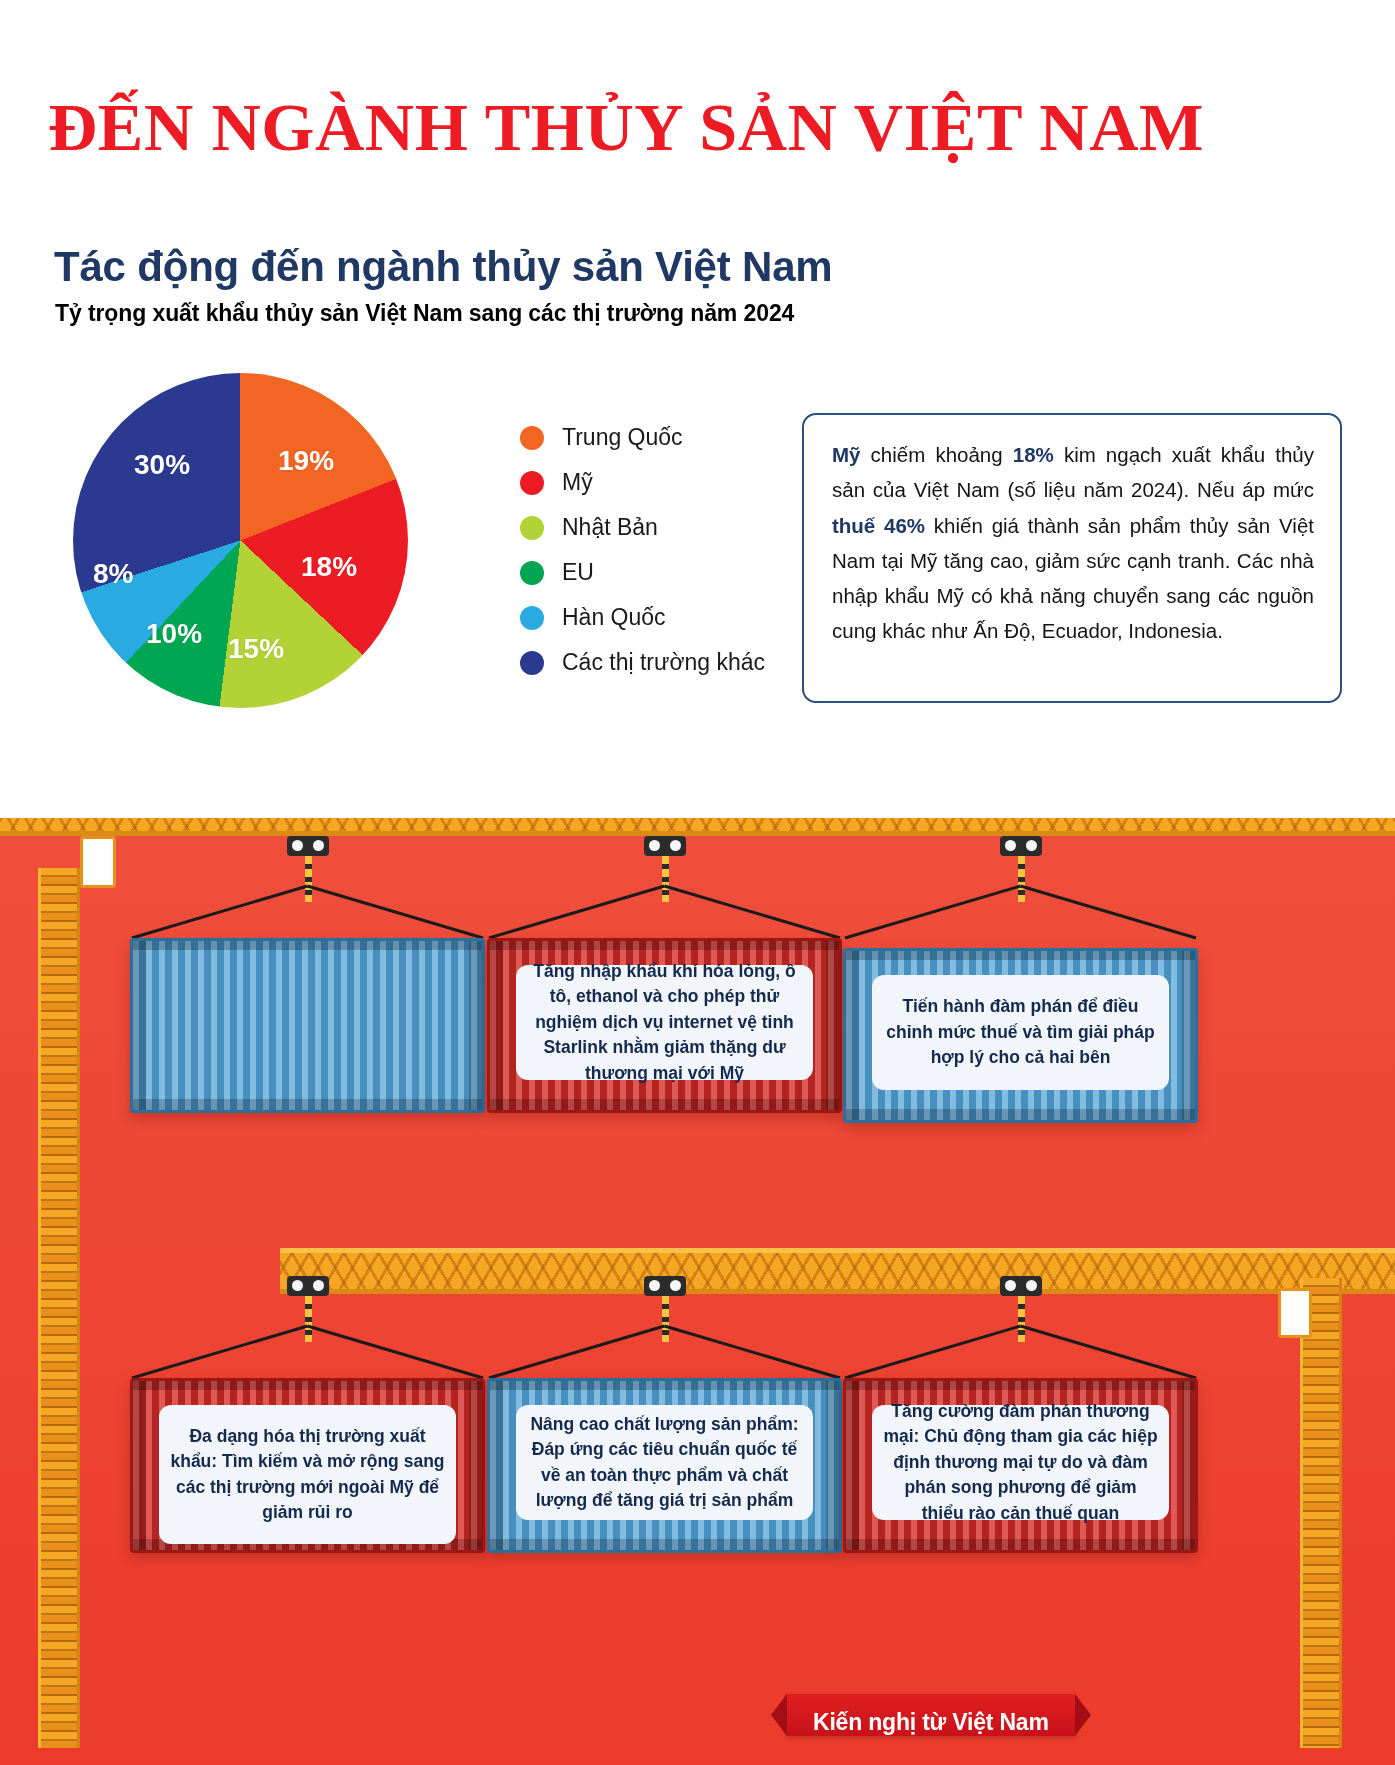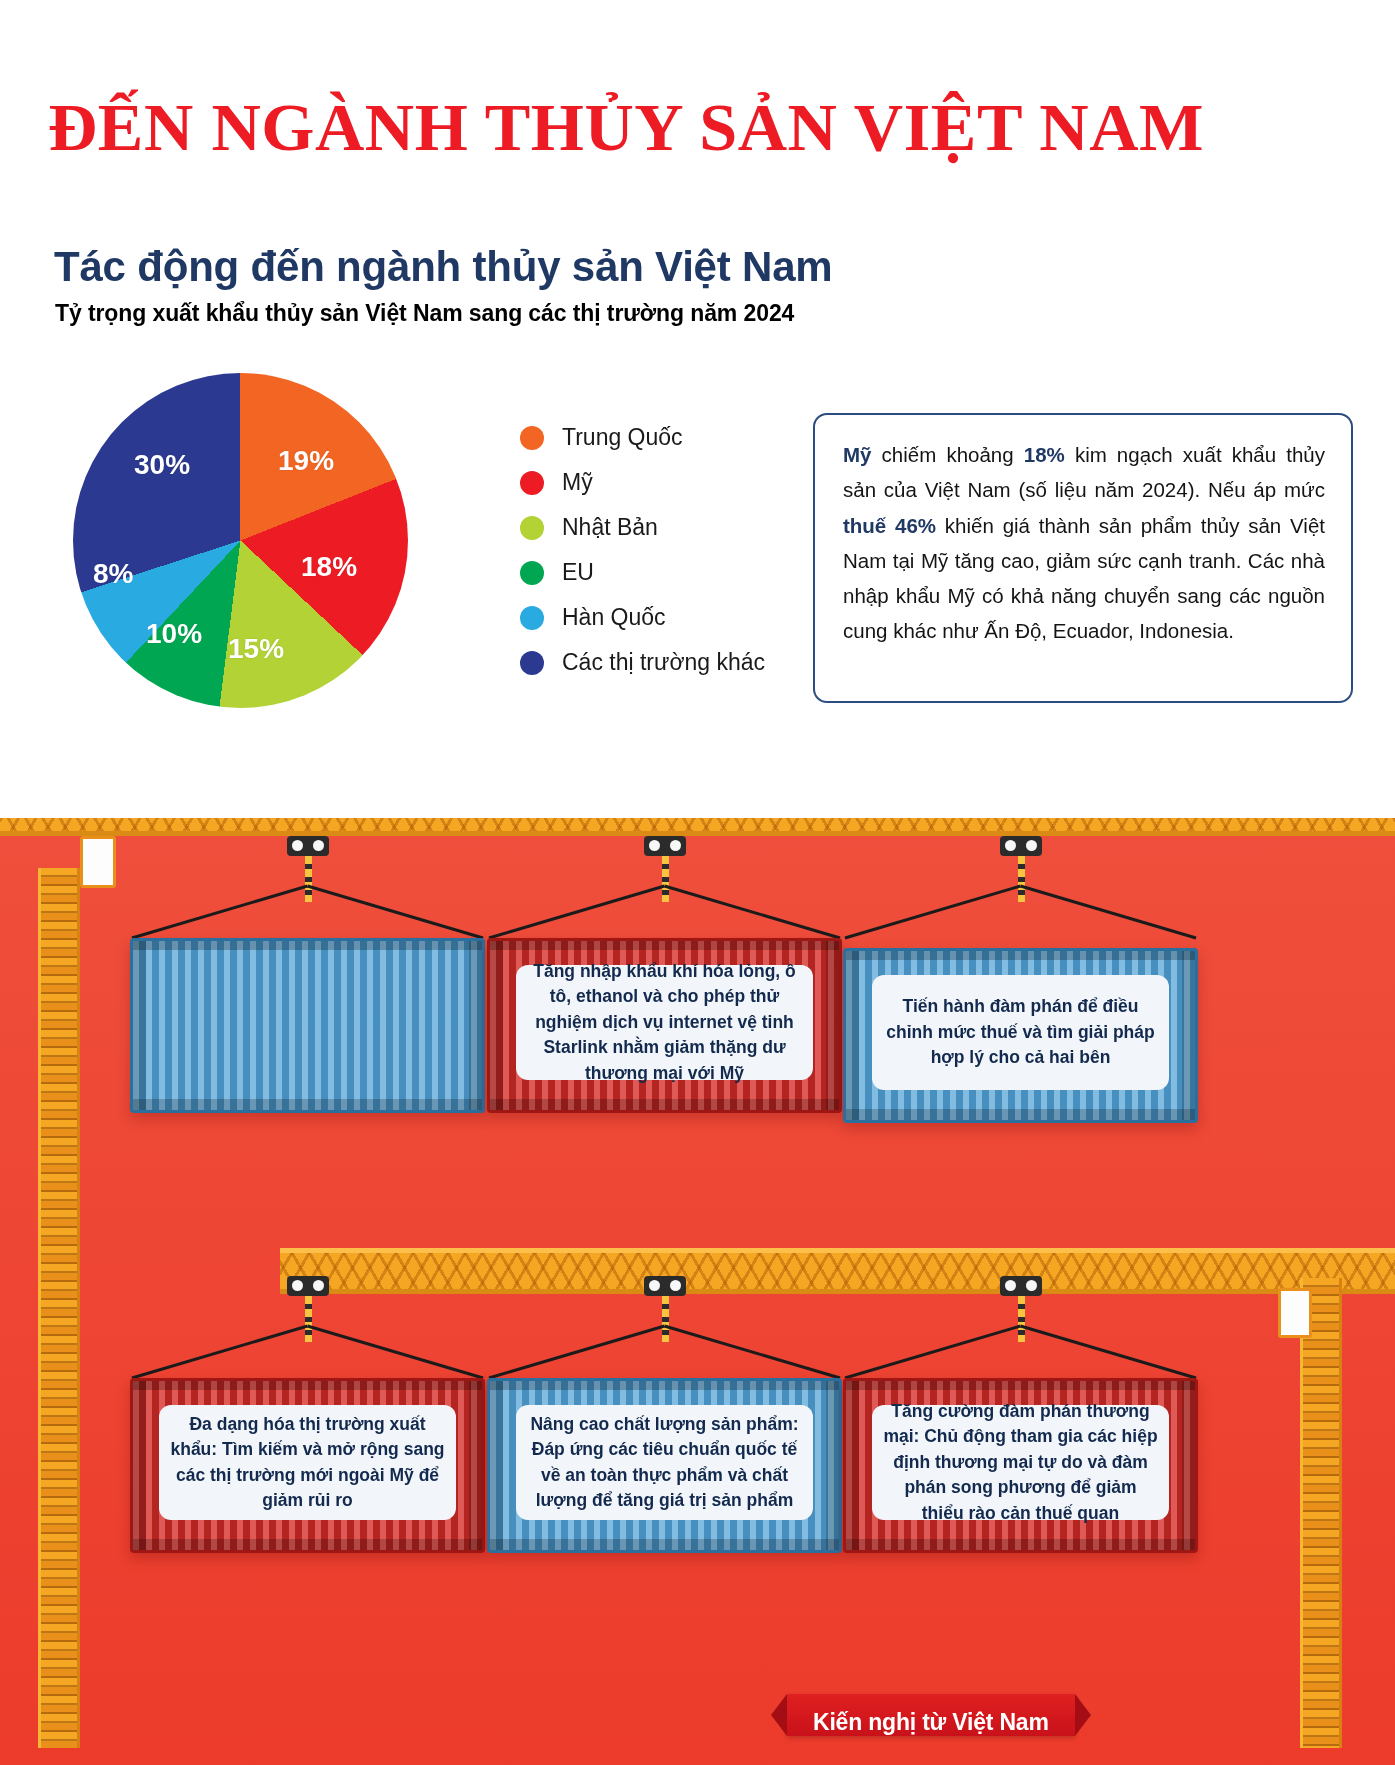--- a/index.html
+++ b/index.html
@@ -97,21 +97,20 @@
 
   
   .callout {
     position: absolute;
     left: 802px; top: 413px;
     width: 540px; height: 290px;
     border: 2px solid #2c4d80;
     border-radius: 14px;
     background: #ffffff;
     padding: 22px 26px 18px 28px;
-    margin-left: 11px;
   }
   .callout p {
     font-size: 20.5px;
     line-height: 1.72;
     color: #141414;
     text-align: justify;
     text-justify: inter-word;
   }
   .callout b { color: #1f3864; font-weight: bold; }
 
@@ -396,21 +395,21 @@
       <svg width="395" height="60" style="position: absolute; left: 110px; top: 504px;">
         <line x1="197.5" y1="4" x2="22" y2="56" stroke="#1b1b1b" stroke-width="3"></line>
         <line x1="197.5" y1="4" x2="373" y2="56" stroke="#1b1b1b" stroke-width="3"></line>
       </svg>
       <div class="box box-red" style="left: 130px; top: 560px; width: 355px; height: 175px;">
         <div class="corrugate"></div>
         <div class="box-caprail"></div>
         <div class="box-botrail"></div>
         <div class="box-corner" style="left: 0px;"></div>
         <div class="box-corner" style="left: 336px;"></div>
-        <div class="card" style="left: 26px; top: 24px; width: 297px; height: 115px;">
+        <div class="card" style="left: 26px; top: 24px; width: 297px; height: 139px;">
           <p>Đa dạng hóa thị trường xuất khẩu: Tìm kiếm và mở rộng sang các thị trường mới ngoài Mỹ để giảm rủi ro</p>
         </div>
       </div>
       <div class="trolley" style="left: 643.5px; top: 458px;"></div>
       <div class="hook-line" style="left: 661.5px; top: 478px; height: 46px;"></div>
       <svg width="395" height="60" style="position: absolute; left: 467px; top: 504px;">
         <line x1="197.5" y1="4" x2="22" y2="56" stroke="#1b1b1b" stroke-width="3"></line>
         <line x1="197.5" y1="4" x2="373" y2="56" stroke="#1b1b1b" stroke-width="3"></line>
       </svg>
       <div class="box box-blue" style="left: 487px; top: 560px; width: 355px; height: 175px;">

